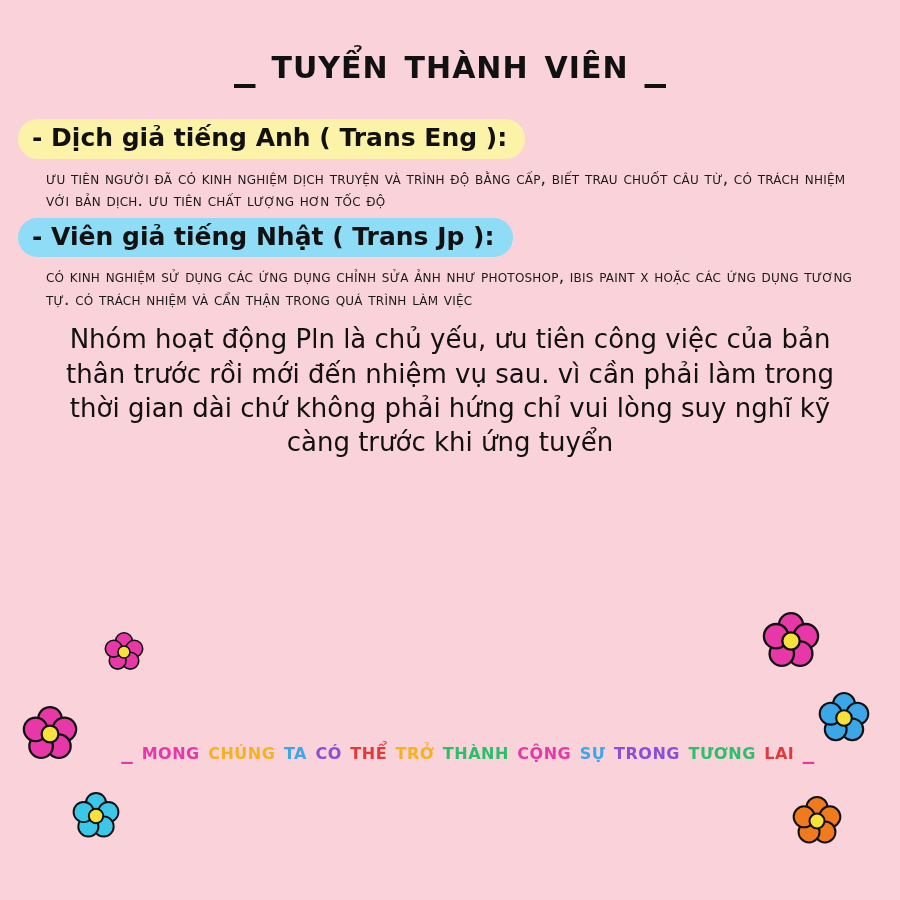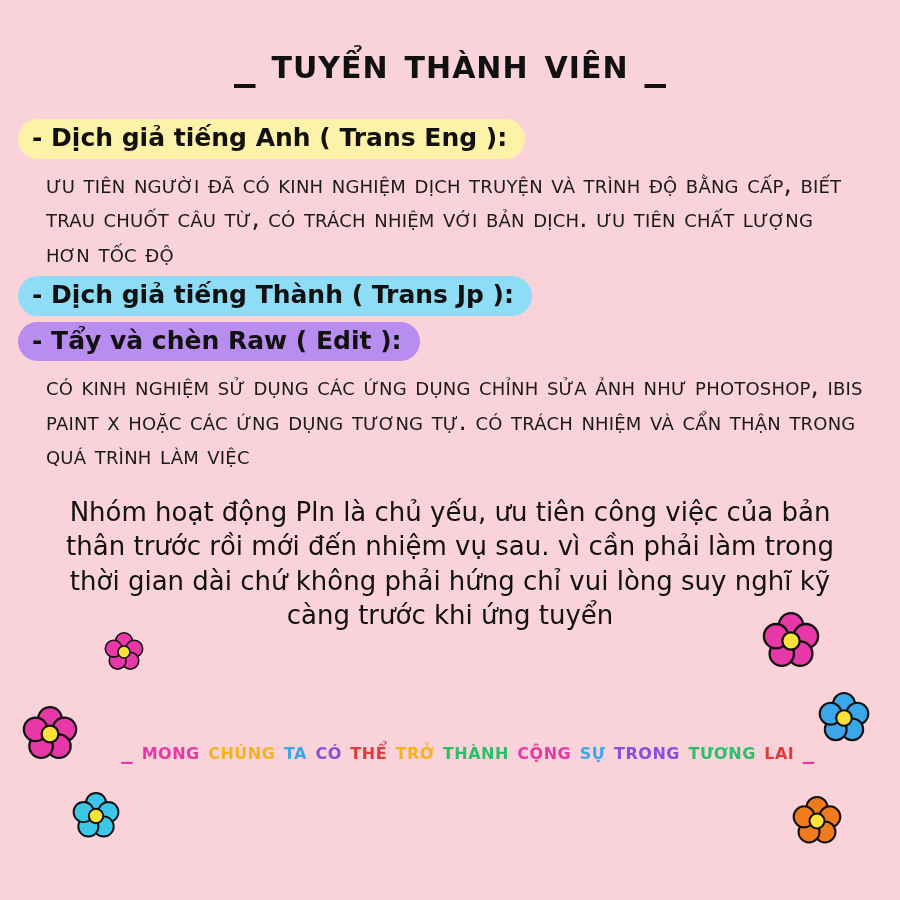--- a/index.html
+++ b/index.html
@@ -64,33 +64,33 @@
     display: inline-block;
     font-size: 25px;
     font-weight: bold;
     color: #111;
     padding: 5px 18px 7px 14px;
     border-radius: 22px;
     line-height: 1.1;
     white-space: nowrap;
   }
   .section-body {
-    font-size: 26px;
+    font-size: 17px;
     color: #1a1a1a;
     line-height: 1.33;
     margin: 8px 10px 0 28px;
     padding-right: 26px;
     font-variant: small-caps;
     text-transform: lowercase;
     letter-spacing: 0.2px;
   }
 
   
   .note {
-    margin-top: 22px;
+    margin-top: 12px;
     text-align: center;
     font-size: 26px;
     color: #111;
     line-height: 1.32;
     padding: 0 52px;
   }
 
   
   .footer {
     position: absolute;
@@ -128,25 +128,24 @@
 
 
   <div class="sections">
 
     <div class="section">
       <div class="tag" id="tag0" style="background: rgb(253, 243, 168); margin-top: 16px;">- Dịch giả tiếng Anh ( Trans Eng ):</div>
       <div class="section-body">Ưu tiên người đã có kinh nghiệm dịch truyện và trình độ bằng cấp, biết trau chuốt câu từ, có trách nhiệm với bản dịch. Ưu tiên chất lượng hơn tốc độ</div>
     </div>
 
     <div class="section">
-      <div class="tag" id="tag1" style="background: rgb(143, 220, 247);">- Dịch giả tiếng Thành ( Trans Jp ):</div>
+      <div class="tag" id="tag1" style="background: rgb(143, 220, 247);">- Viên giả tiếng Nhật ( Trans Jp ):</div>
     </div>
 
     <div class="section">
-      <div class="tag" id="tag2" style="background: rgb(185, 140, 240);">- Tẩy và chèn Raw ( Edit ):</div>
       <div class="section-body">Có kinh nghiệm sử dụng các ứng dụng chỉnh sửa ảnh như Photoshop, Ibis paint X hoặc các ứng dụng tương tự. Có trách nhiệm và cẩn thận trong quá trình làm việc</div>
     </div>
 
   </div>
 
   <div class="note">Nhóm hoạt động Pln là chủ yếu, ưu tiên công việc của bản thân trước rồi mới đến nhiệm vụ sau. vì cần phải làm trong thời gian dài chứ không phải hứng chỉ vui lòng suy nghĩ kỹ càng trước khi ứng tuyển</div>
 
   <div class="footer">
     <span id="footer-left-dash" style="color: rgb(232, 56, 168);">_</span>
     <span id="footer-words"><span style="color: rgb(232, 56, 168);">Mong</span> <span style="color: rgb(246, 178, 27);">chúng</span> <span style="color: rgb(59, 167, 232);">ta</span> <span style="color: rgb(138, 79, 216);">có</span> <span style="color: rgb(224, 58, 58);">thể</span> <span style="color: rgb(246, 178, 27);">trở</span> <span style="color: rgb(43, 191, 106);">thành</span> <span style="color: rgb(232, 56, 168);">cộng</span> <span style="color: rgb(59, 167, 232);">sự</span> <span style="color: rgb(138, 79, 216);">trong</span> <span style="color: rgb(43, 191, 106);">tương</span> <span style="color: rgb(224, 58, 58);">lai</span></span>

